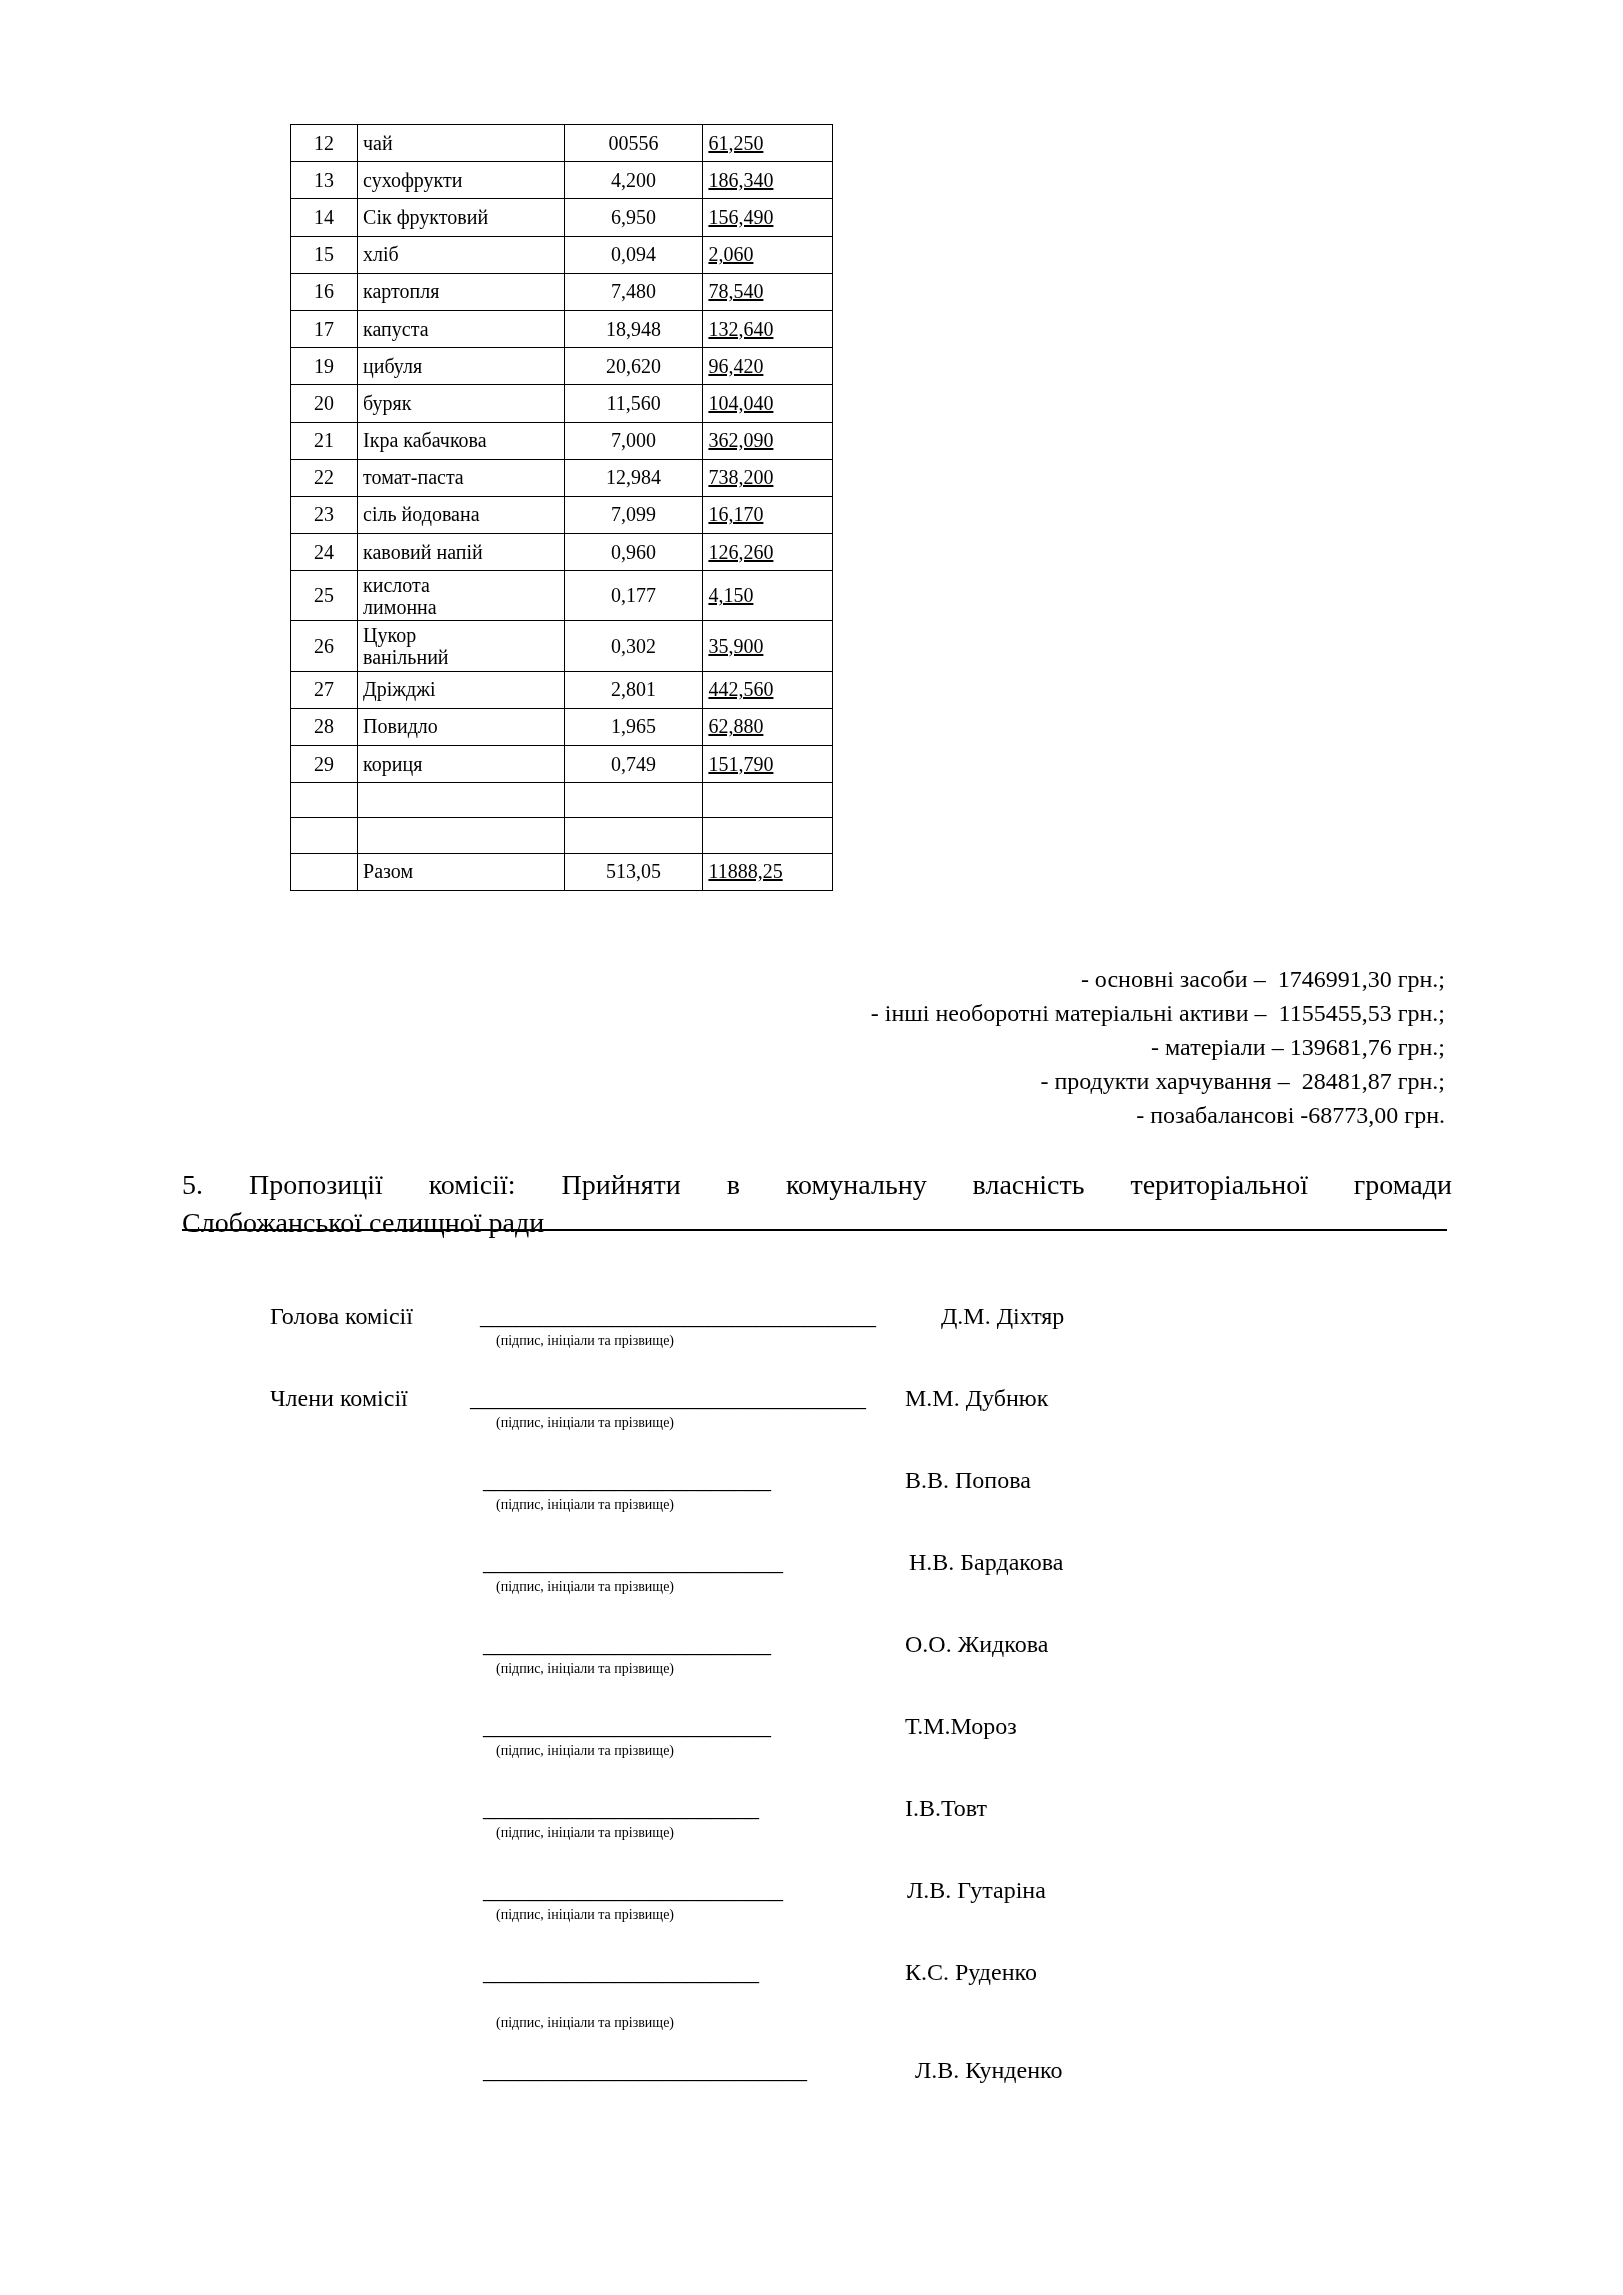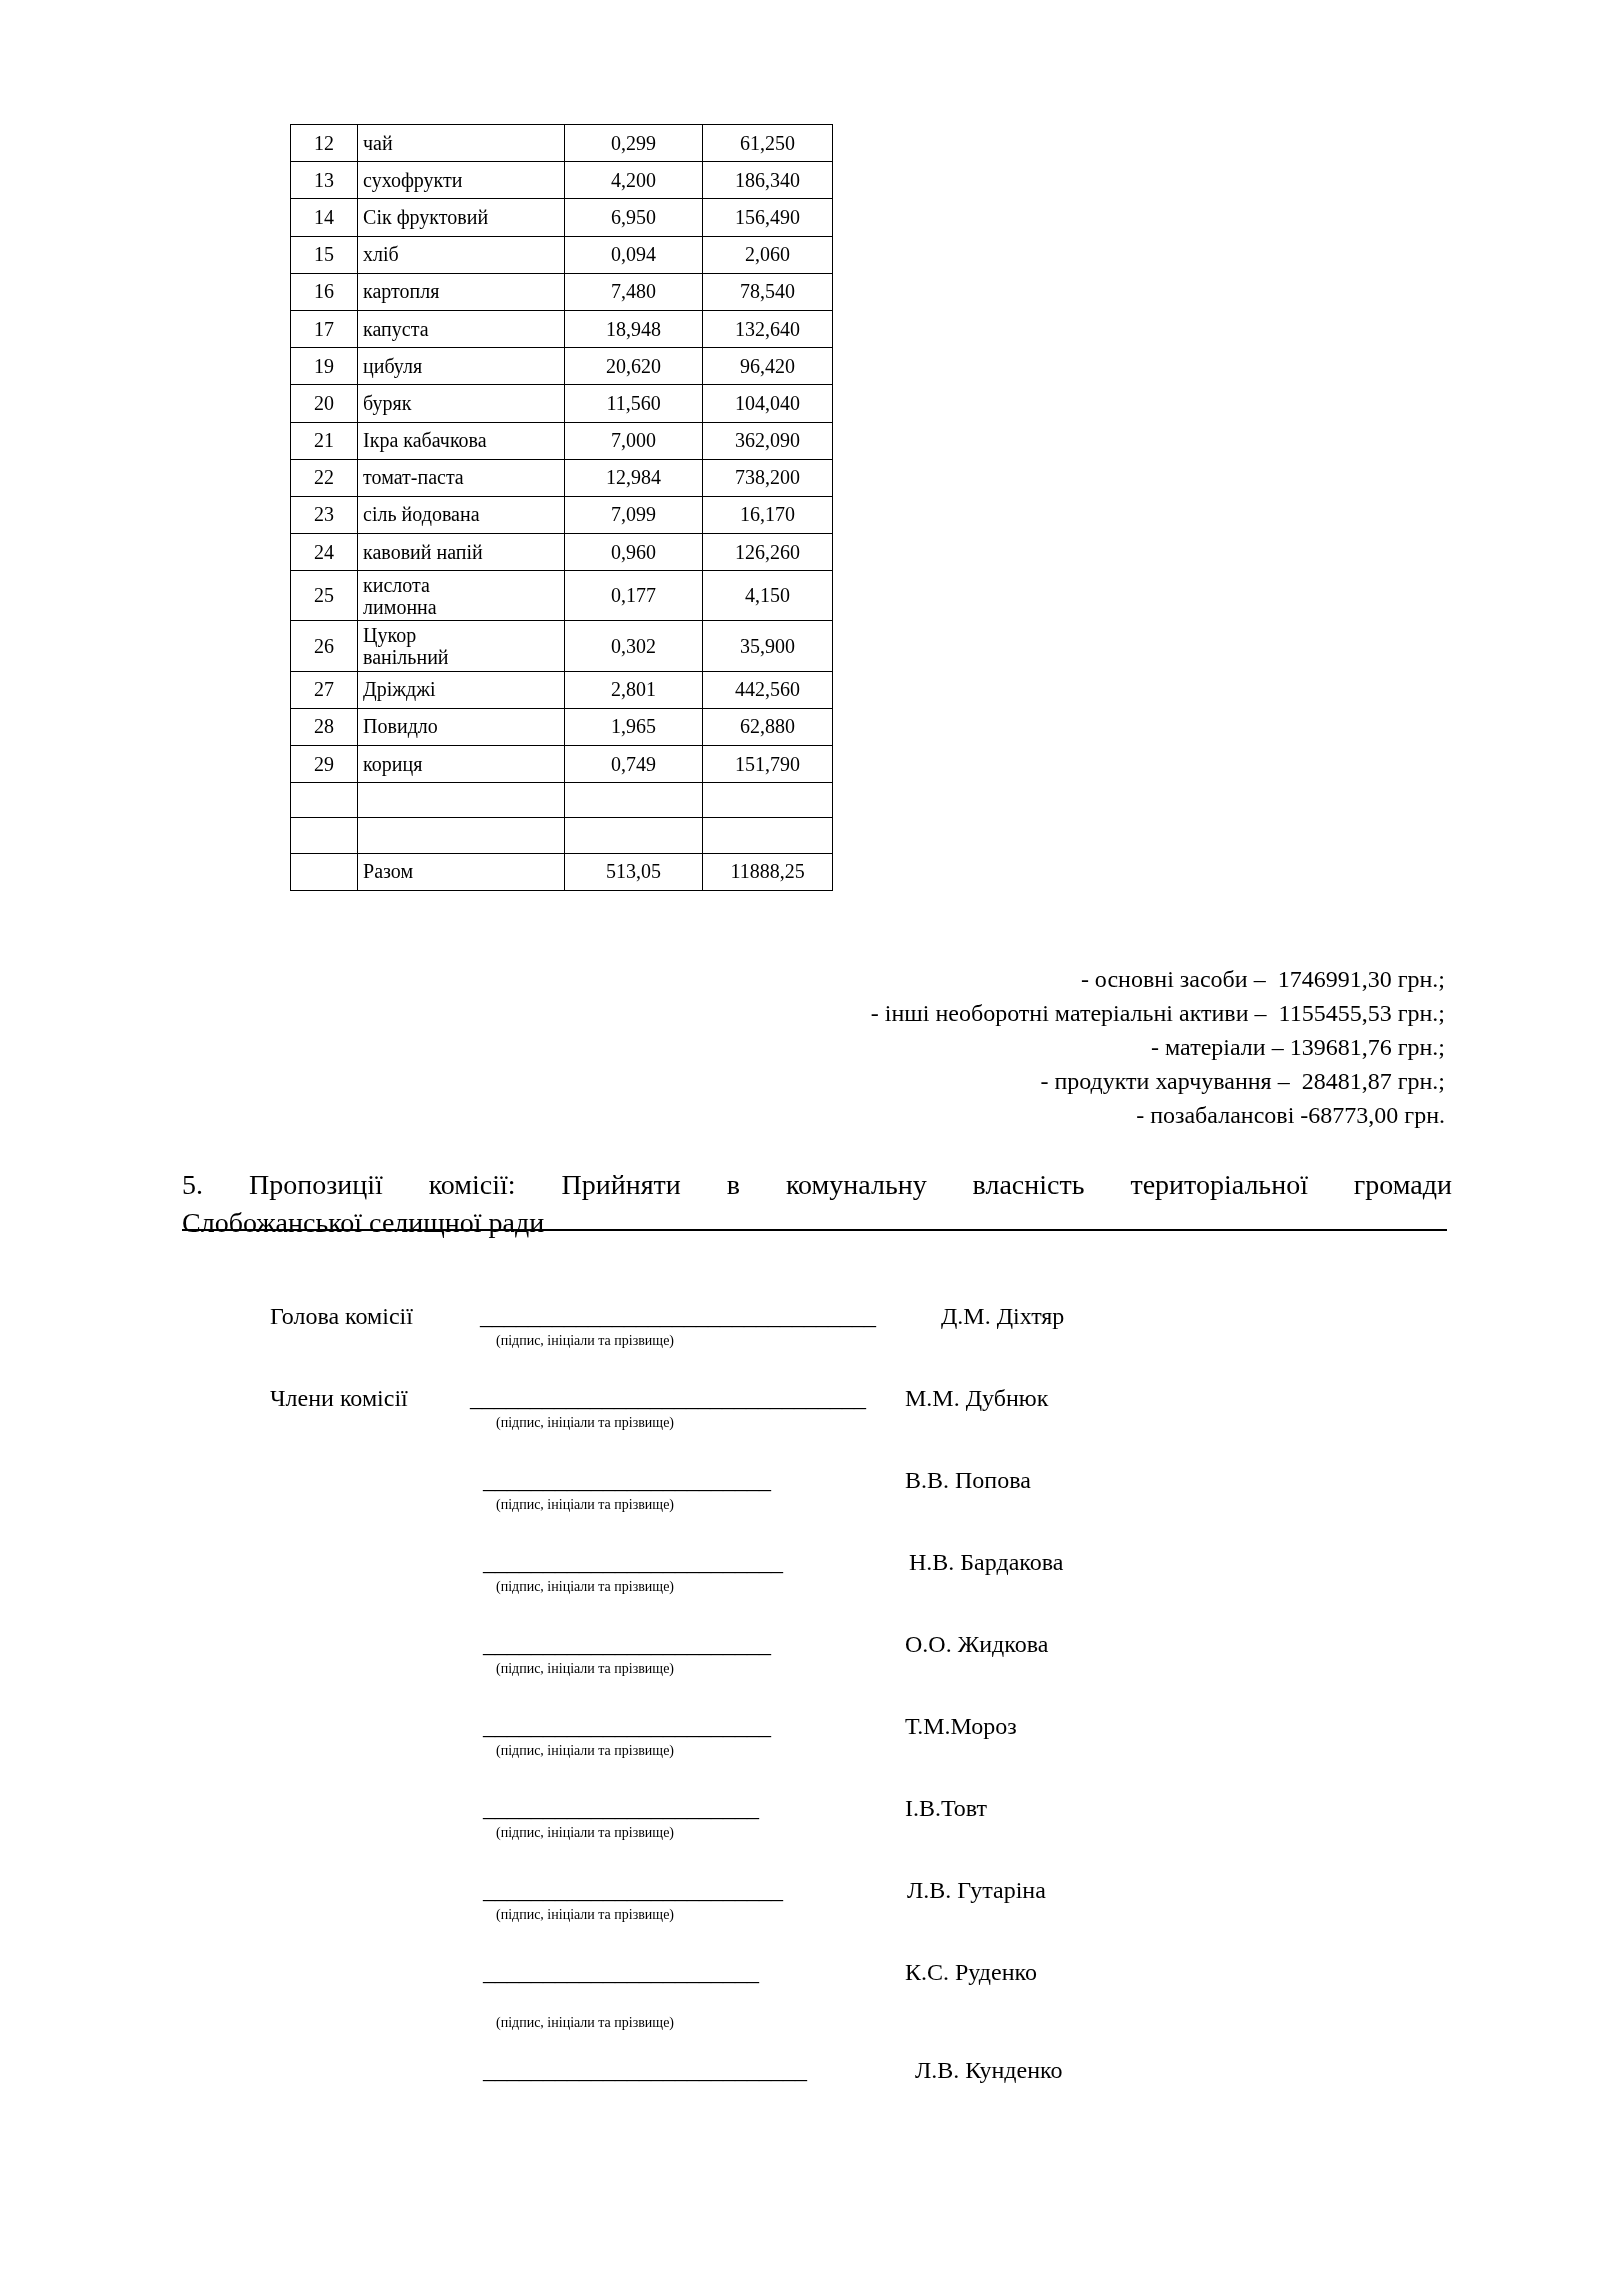--- a/index.html
+++ b/index.html
@@ -49,21 +49,21 @@
     width: 208px;
     text-align: left;
     padding-left: 10.5px;
   }
   td.c-qty {
     width: 136px;
     text-align: center;
   }
   td.c-sum {
     width: 124px;
-    text-align: center;
+    text-decoration: underline;
   }
   tr.blank td {
     height: 29px;
   }
   tr.blank2 td {
     height: 29px;
   }
   td.two-line {
     line-height: 1.1;
   }
@@ -150,21 +150,21 @@
 <body>
 
 <div class="page">
 
   <div class="table-wrap">
     <table class="goods">
       <tbody>
         <tr>
           <td class="c-num">12</td>
           <td class="c-name">чай</td>
-          <td class="c-qty">0,299</td>
+          <td class="c-qty">00556</td>
           <td class="c-sum">61,250</td>
         </tr>
         <tr>
           <td class="c-num">13</td>
           <td class="c-name">сухофрукти</td>
           <td class="c-qty">4,200</td>
           <td class="c-sum">186,340</td>
         </tr>
         <tr>
           <td class="c-num">14</td>

